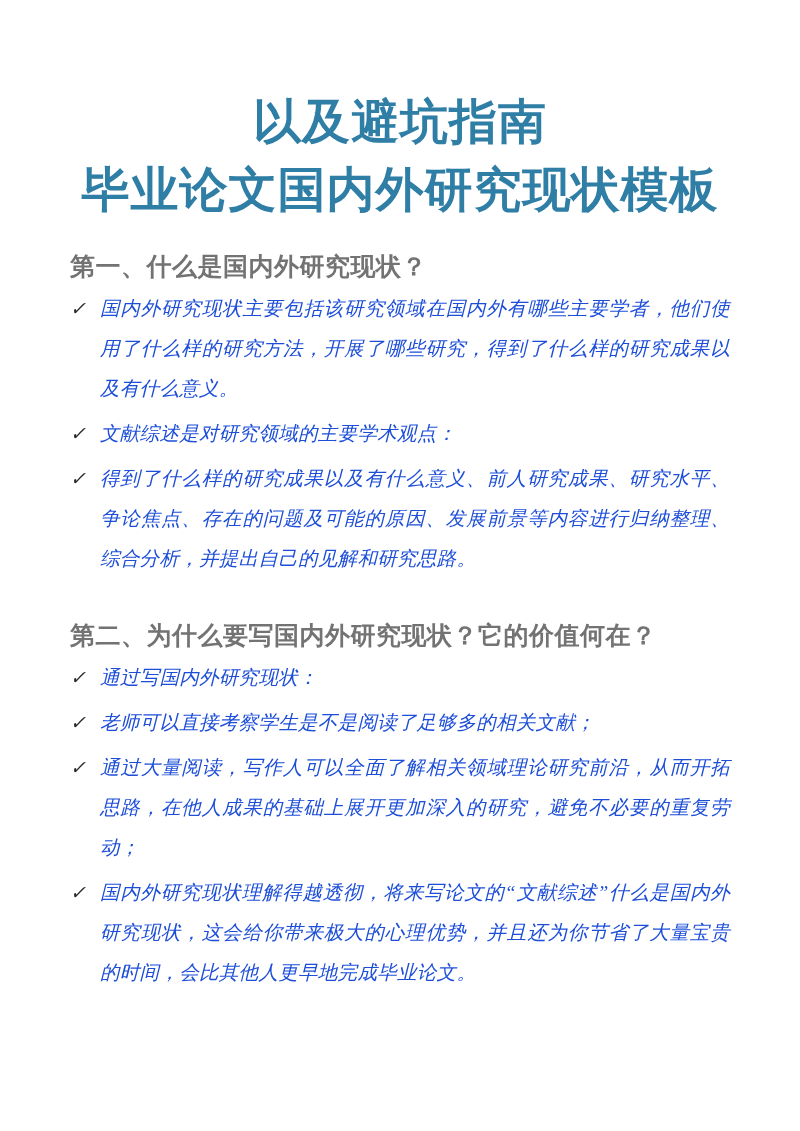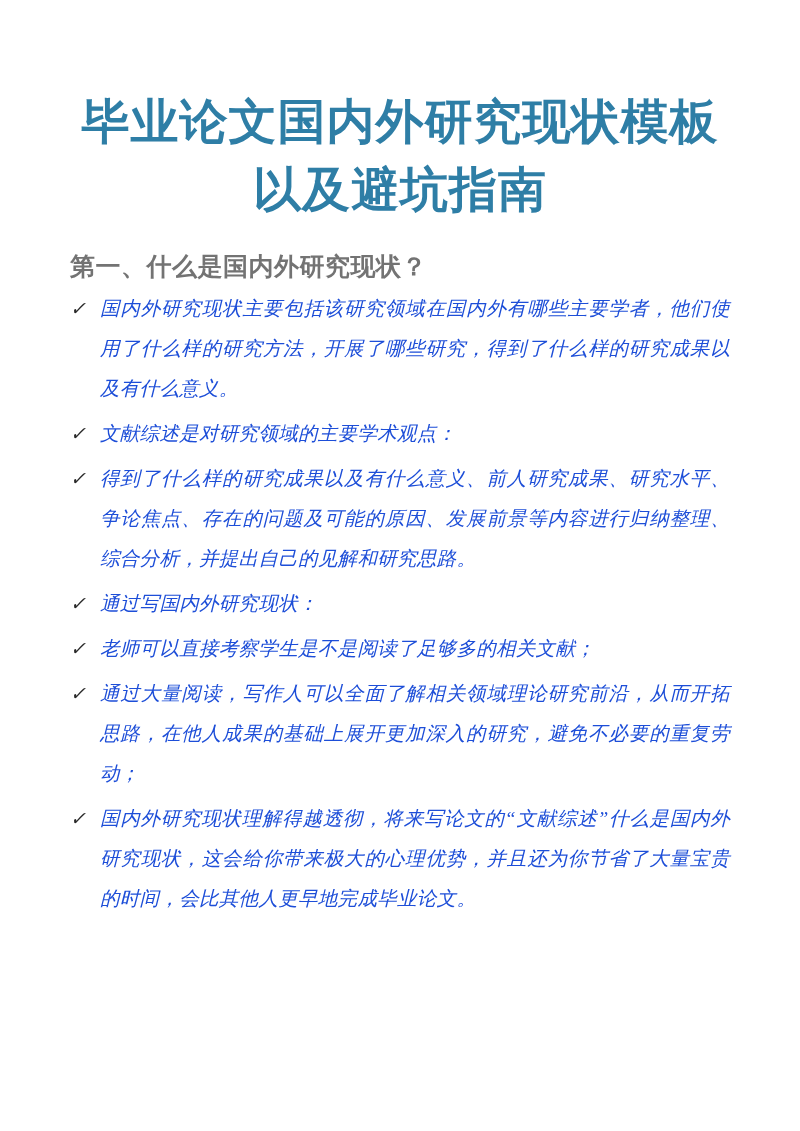--- a/index.html
+++ b/index.html
@@ -66,42 +66,43 @@
     color: #1d4ed8;
     letter-spacing: 0.3px;
   }
 </style>
 </head>
 <body>
 
 <div class="page">
 
   <h1 class="doc-title">
+    <span class="t-line">以及避坑指南</span>
     <span class="t-line">毕业论文国内外研究现状模板</span>
-    <span class="t-line">以及避坑指南</span>
   </h1>
 
   <section>
     <h2 class="sec-heading">第一、什么是国内外研究现状？</h2>
 
     <div class="bullet">
       <span class="check">✓</span>
       <p class="b-text">国内外研究现状主要包括该研究领域在国内外有哪些主要学者，他们使用了什么样的研究方法，开展了哪些研究，得到了什么样的研究成果以及有什么意义。</p>
     </div>
     <div class="bullet">
       <span class="check">✓</span>
       <p class="b-text">文献综述是对研究领域的主要学术观点：</p>
     </div>
     <div class="bullet">
       <span class="check">✓</span>
       <p class="b-text">得到了什么样的研究成果以及有什么意义、前人研究成果、研究水平、争论焦点、存在的问题及可能的原因、发展前景等内容进行归纳整理、综合分析，并提出自己的见解和研究思路。</p>
     </div>
   </section>
 
   <section>
+    <h2 class="sec-heading second">第二、为什么要写国内外研究现状？它的价值何在？</h2>
 
     <div class="bullet">
       <span class="check">✓</span>
       <p class="b-text">通过写国内外研究现状：</p>
     </div>
     <div class="bullet">
       <span class="check">✓</span>
       <p class="b-text">老师可以直接考察学生是不是阅读了足够多的相关文献；</p>
     </div>
     <div class="bullet">

